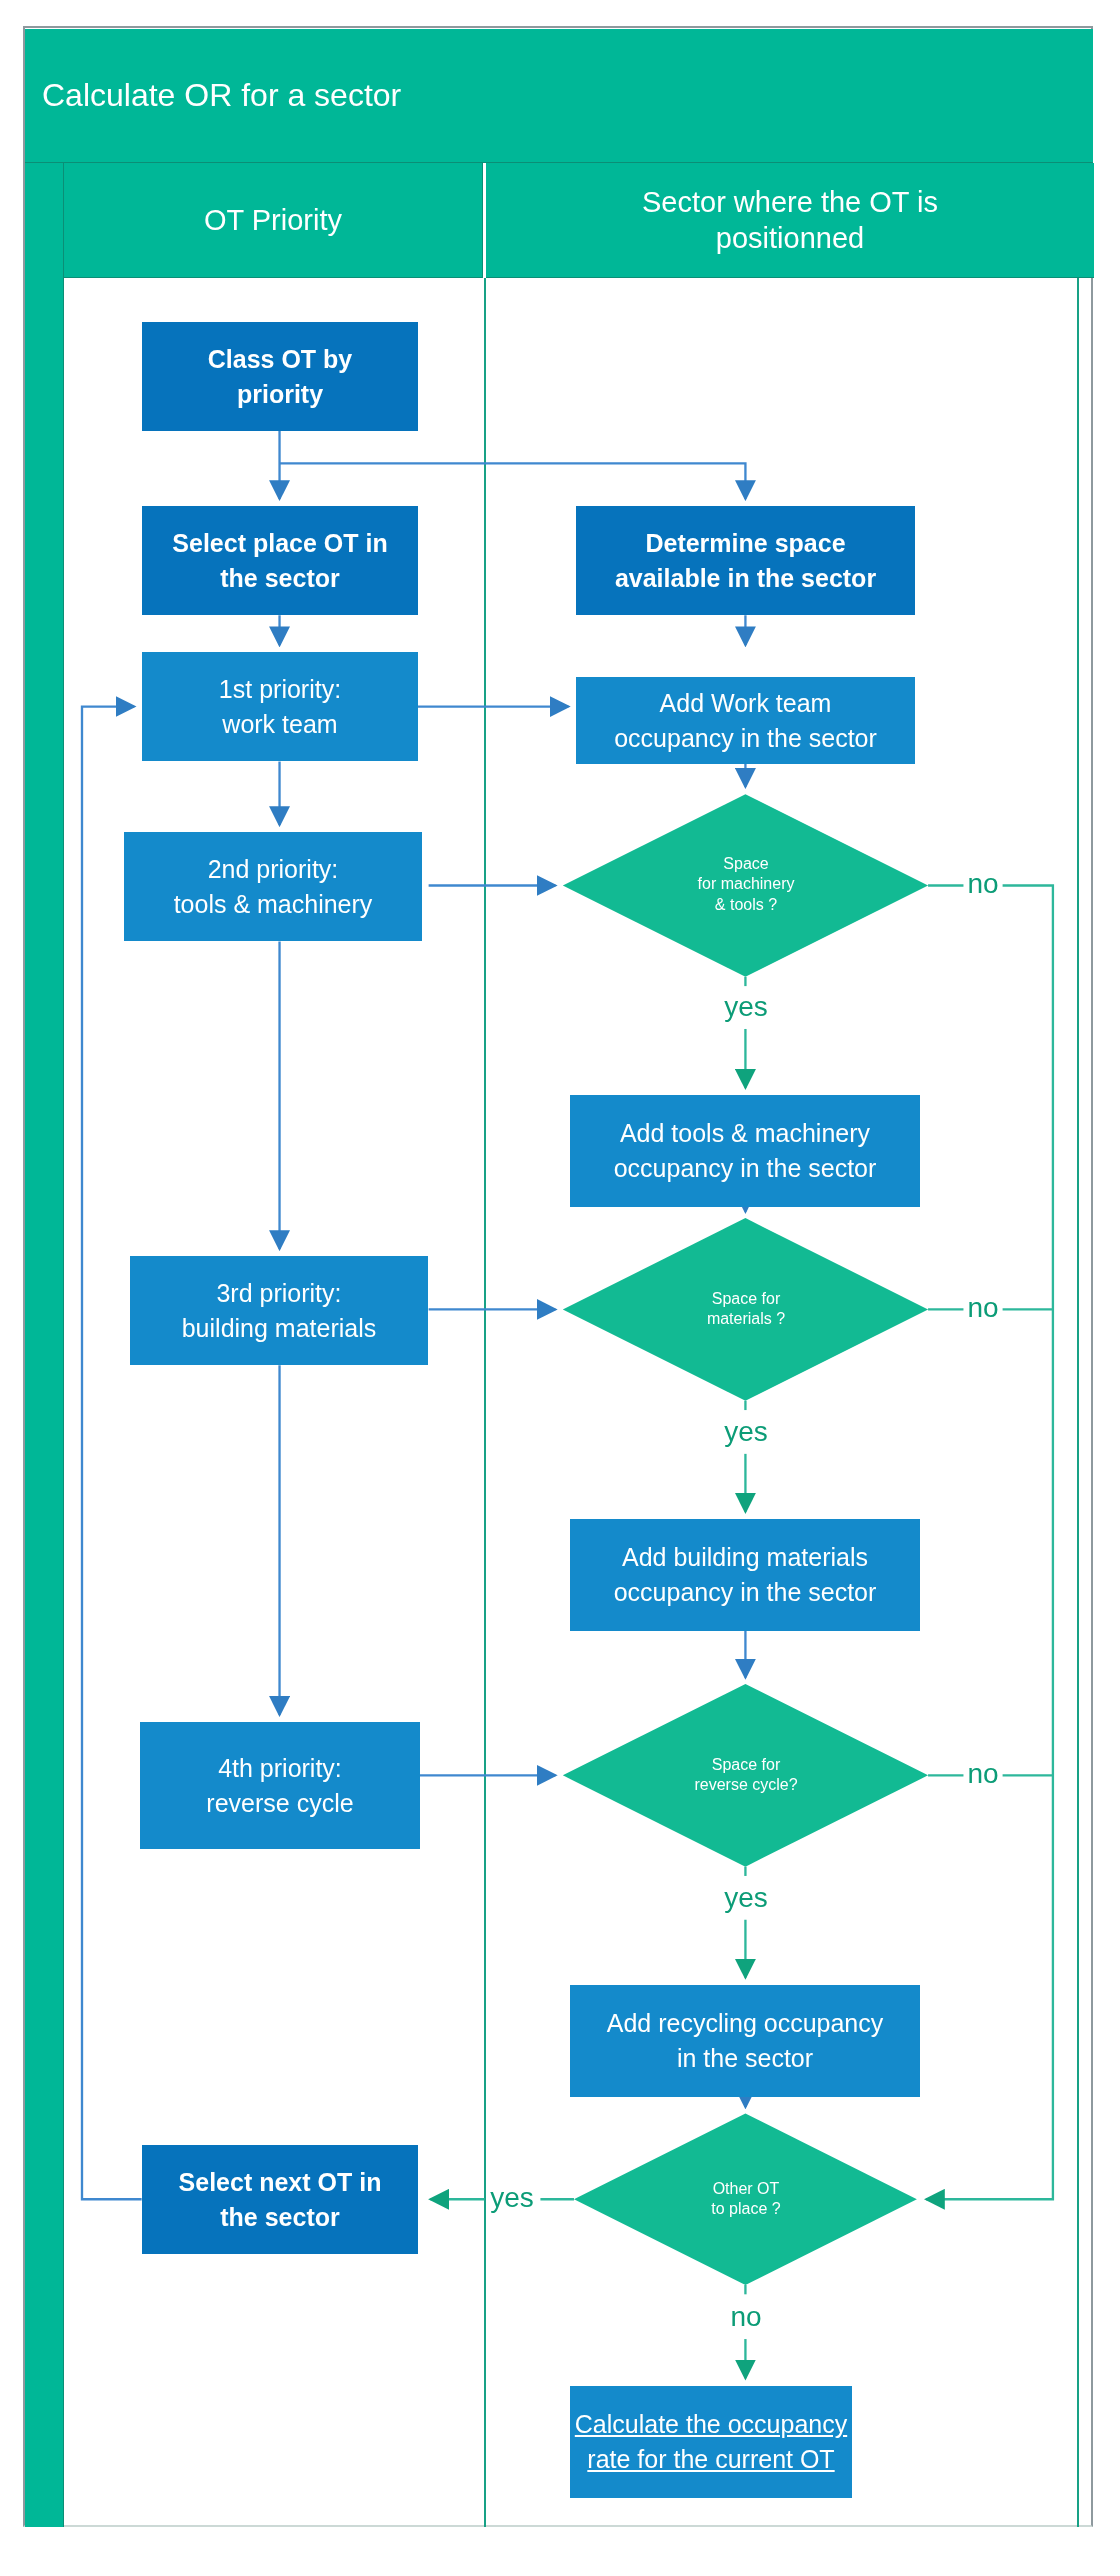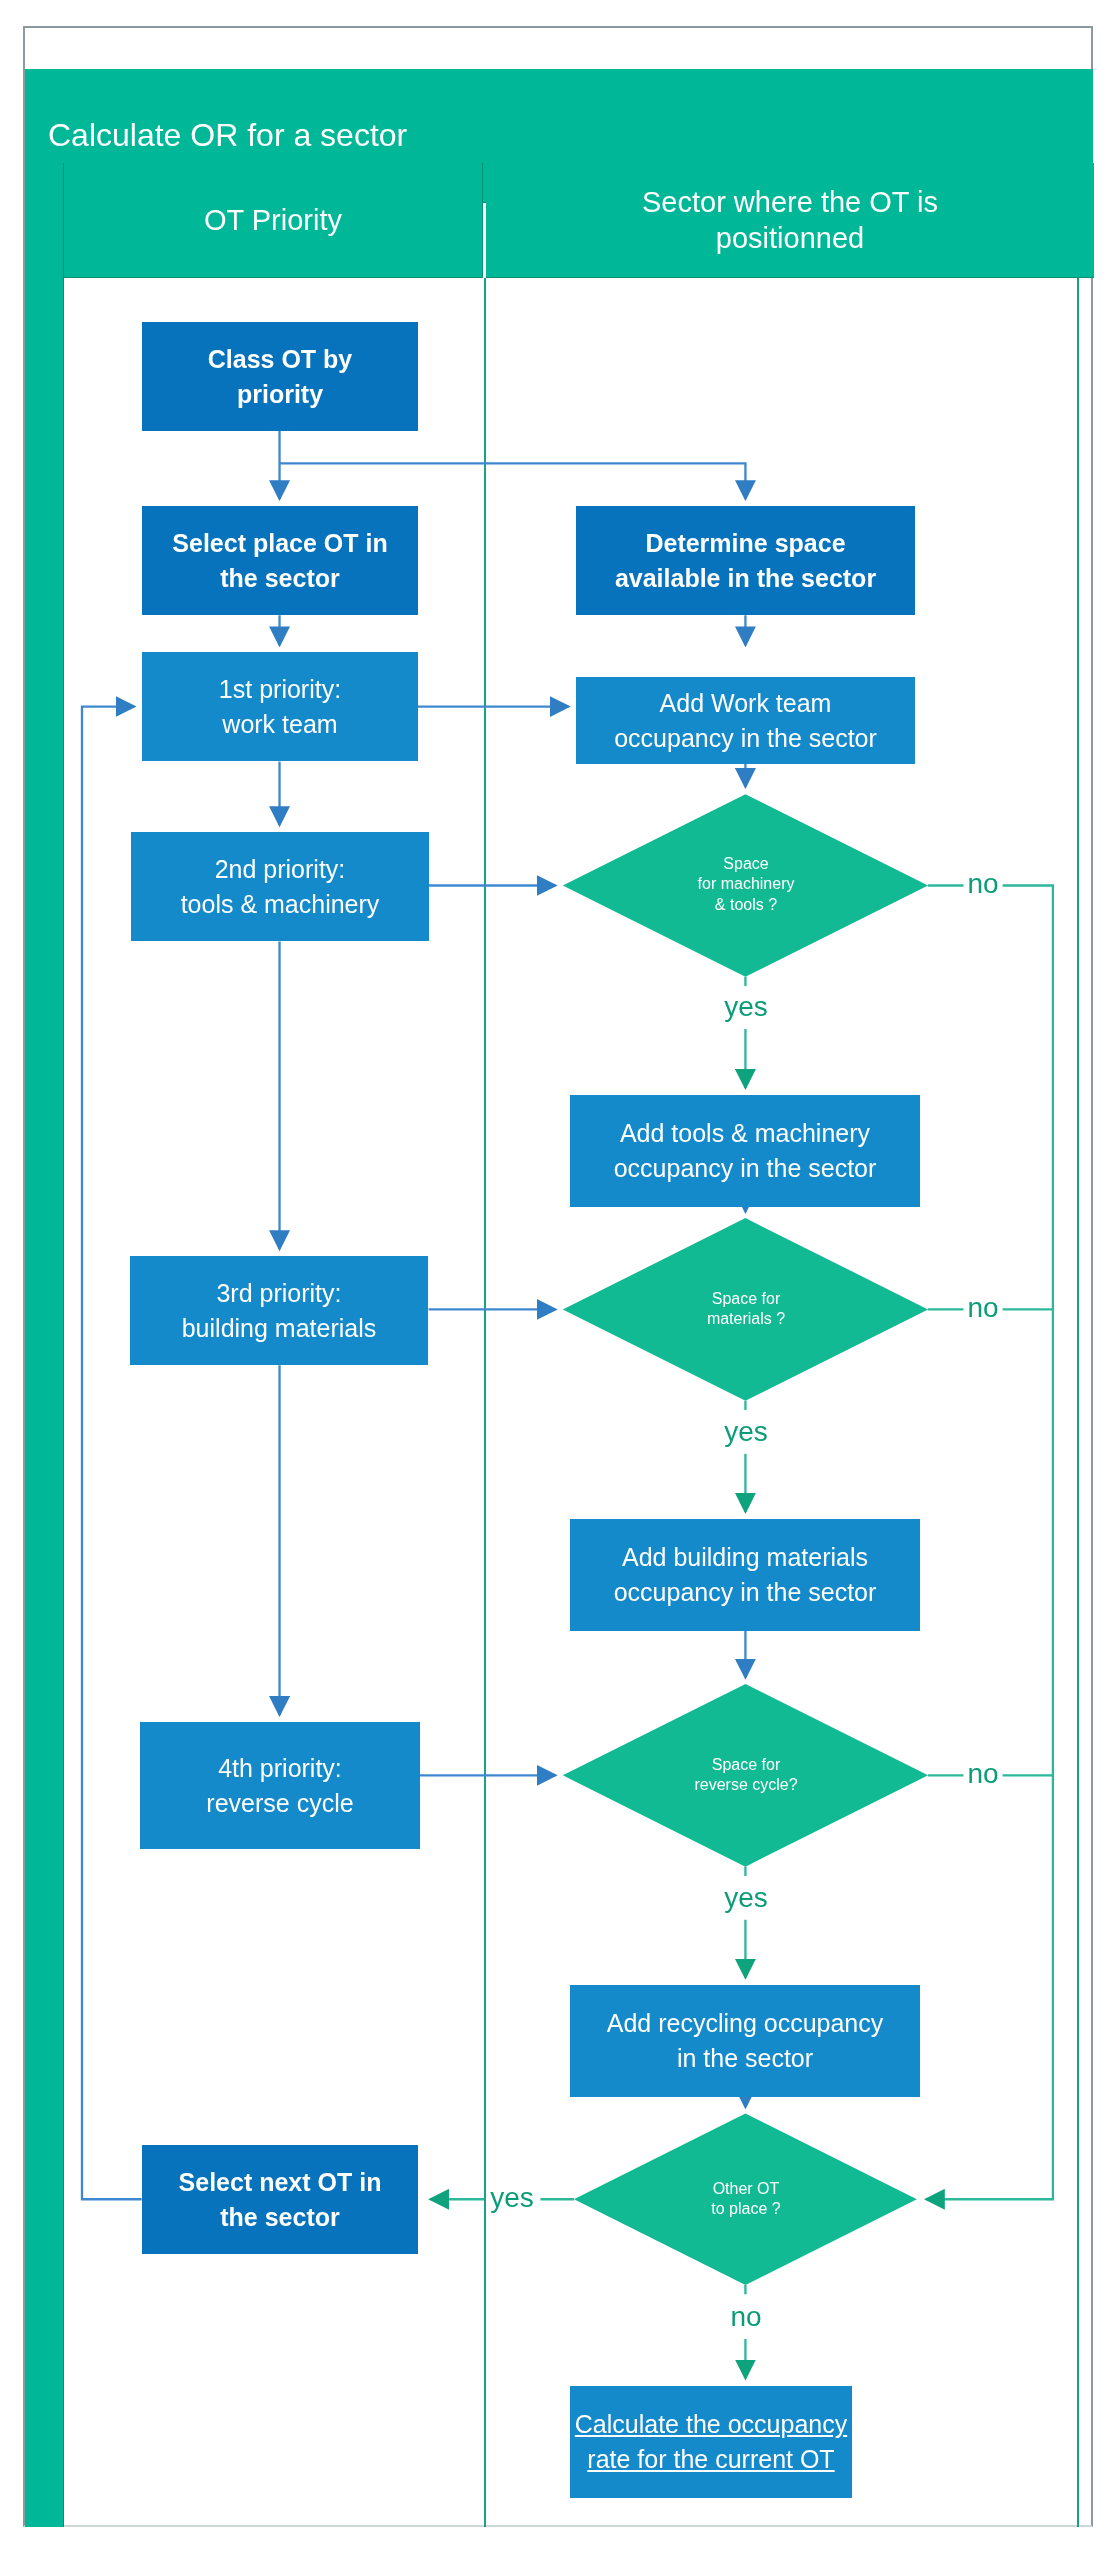--- a/index.html
+++ b/index.html
@@ -8,22 +8,21 @@
     font-family:"Liberation Sans", sans-serif; overflow:hidden;
   }
   .frame {
     position:absolute; left:23px; top:26px; width:1070px; height:2501px;
     border:2.8px solid #8e999e; border-bottom-color:#ccd9d6; box-sizing:border-box;
   }
   .title-band {
     position:absolute; left:25px; top:29px; width:1068px; height:134px;
     background:#00b797; border-bottom:1.9px solid #0b8e76; box-sizing:border-box;
     display:flex; align-items:center; color:#ffffff; font-size:32px;
-    padding-left:23px;
-    margin-top:40px;
+    padding-left:17px;
   }
   .header-cell {
     position:absolute; top:163px; height:115px; background:#00b797;
     display:flex; align-items:center; justify-content:center; text-align:center;
     color:#ffffff; font-size:29px; line-height:1.25; white-space:pre-line;
     border-bottom:1.9px solid #0b8e76; box-sizing:border-box;
   }
   .col1 { left:64px; width:419px; border-right:1.9px solid #0b8e76; }
   .col2 { left:486px; width:608px; }
   .left-strip {
@@ -122,21 +121,21 @@
       <path d="M520,2360 L462,2360" marker-end="url(#mg)"></path>
     </g>
   </svg>
 
   <div class="box dark" style="left:142px; top:322px;  width:276px; height:109px;">Class OT by
 priority</div>
   <div class="box dark" style="left:142px; top:506px;  width:276px; height:109px;">Select place OT in
 the sector</div>
   <div class="box light" style="left:142px; top:652px;  width:276px; height:109px;">1st priority:
 work team</div>
-  <div class="box light" style="left:131px; top:832px;  width:298px; height:109px;">2nd priority:
+  <div class="box light" style="left:124px; top:832px;  width:298px; height:109px;">2nd priority:
 tools &amp; machinery</div>
   <div class="box light" style="left:130px; top:1256px; width:298px; height:109px;">3rd priority:
 building materials</div>
   <div class="box light" style="left:140px; top:1722px; width:280px; height:127px;">4th priority:
 reverse cycle</div>
   <div class="box dark" style="left:142px; top:2145px; width:276px; height:109px;">Select next OT in
 the sector</div>
 
   <div class="box dark" style="left:576px; top:506px;  width:339px; height:109px;">Determine space
 available in the sector</div>

